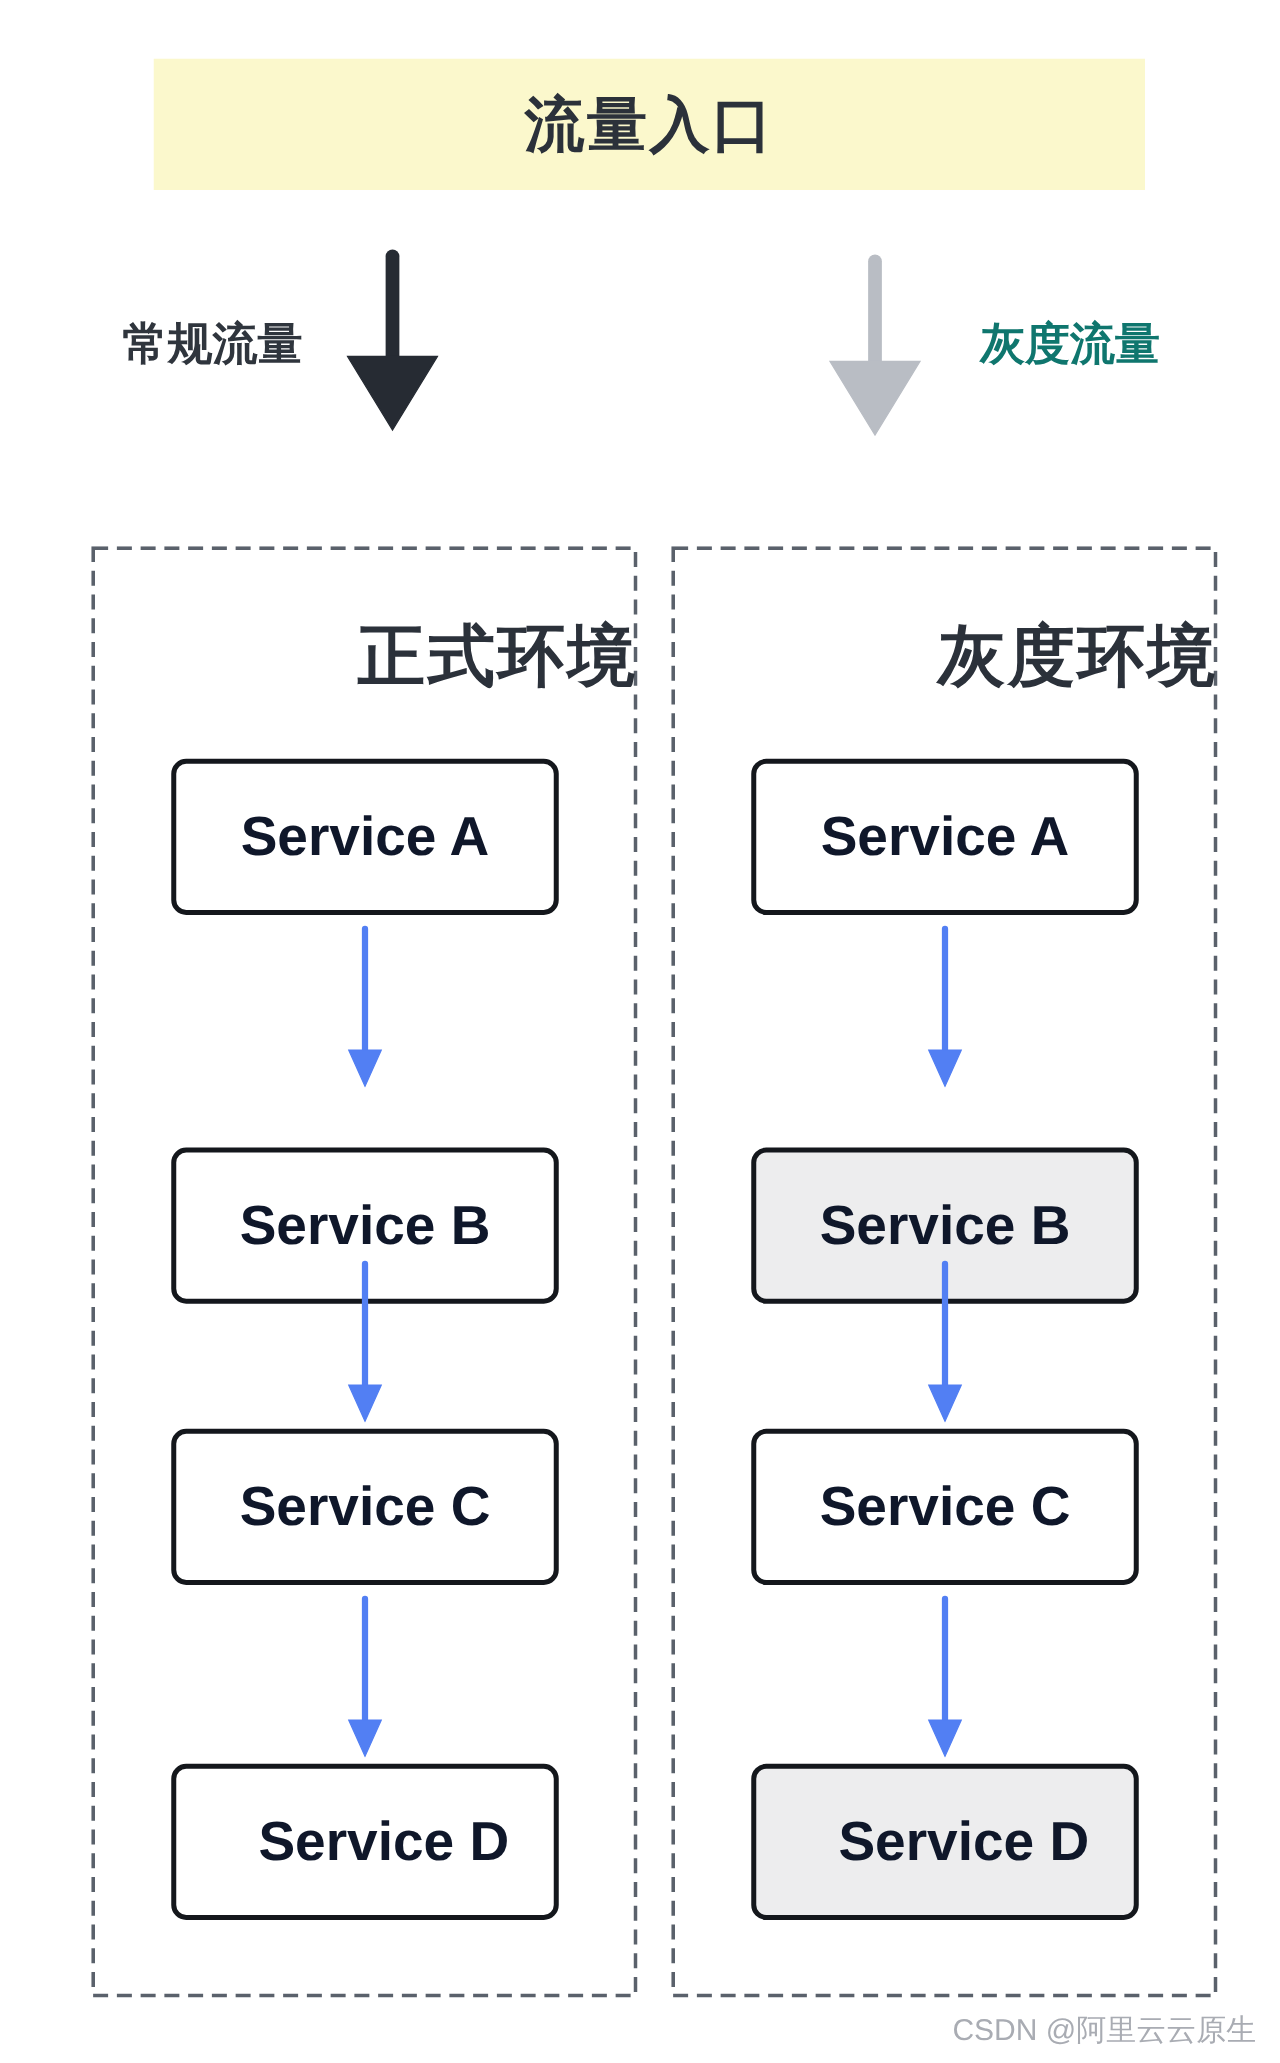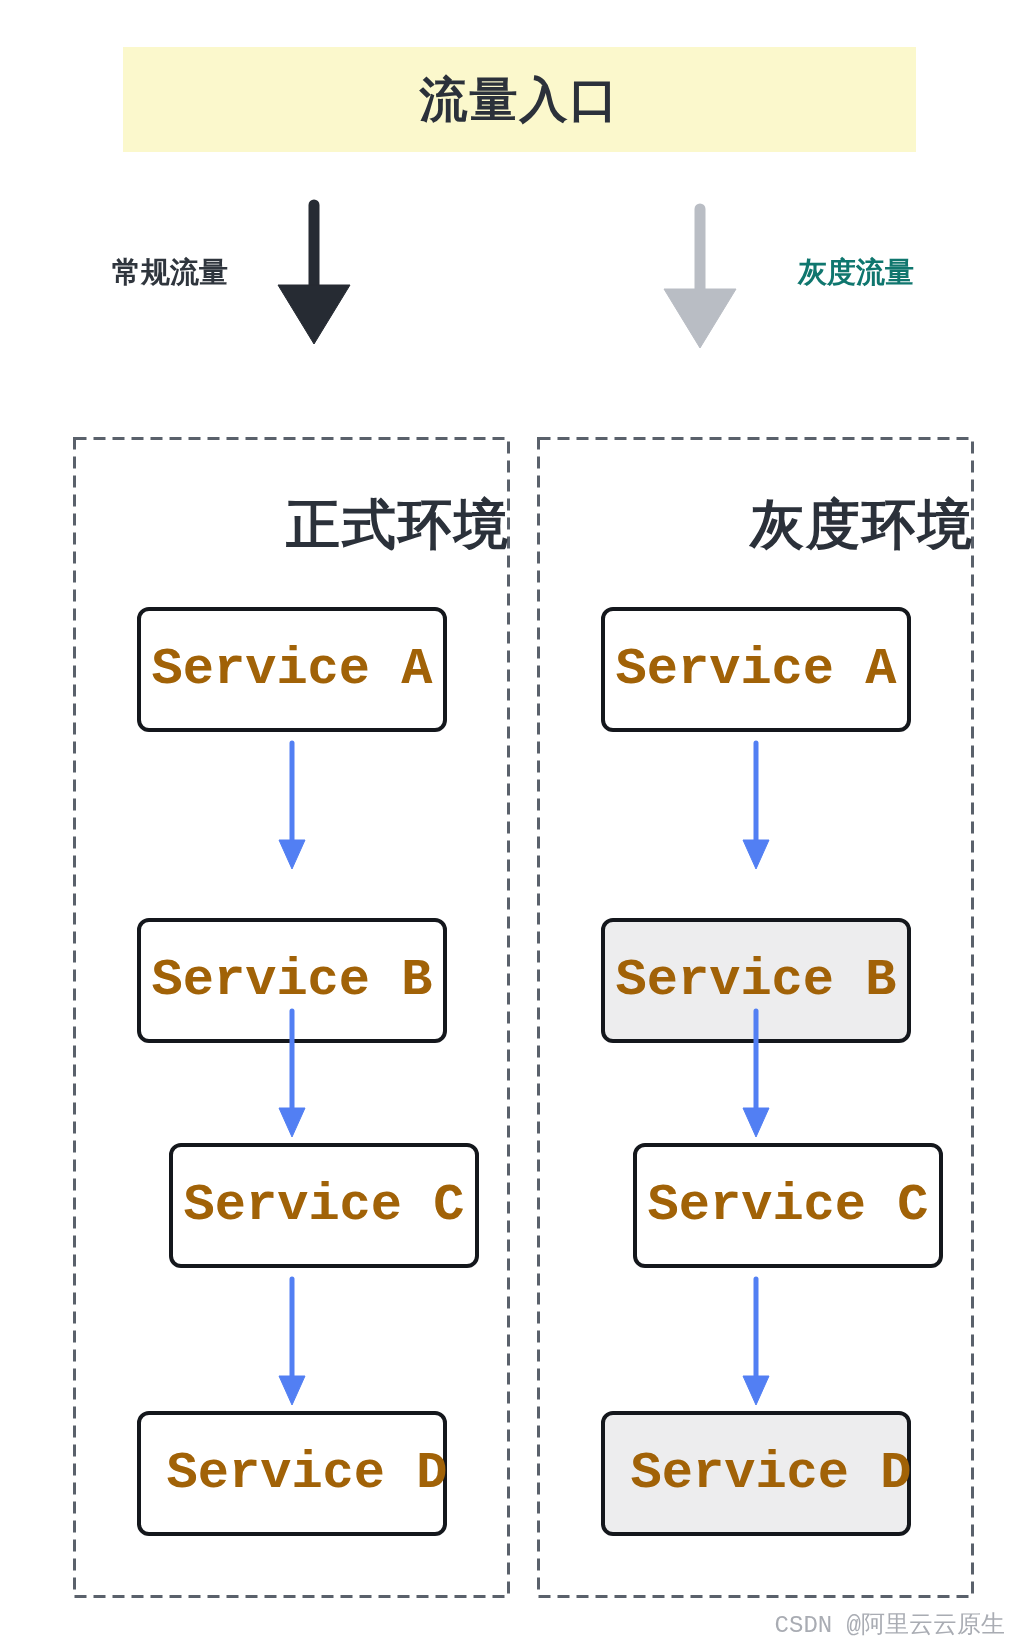--- a/index.html
+++ b/index.html
@@ -1,21 +1,21 @@
 <!DOCTYPE html>
 <html><head>
 <meta charset="utf-8">
 <style>
   html,body { margin:0; padding:0; background:#ffffff; }
   .canvas {
     position: relative;
     width: 1016px;
     height: 1650px;
     background: #ffffff;
-    font-family: Liberation Mono, monospace;
+    font-family: Liberation Sans, sans-serif;
     overflow: hidden;
   }
   
   .banner {
     position: absolute;
     left: 123px; top: 47px;
     width: 793px; height: 105px;
     background: #fbf8cc;
     display: flex; align-items: center; justify-content: center;
   }
@@ -26,21 +26,21 @@
   
   .big-arrow { position: absolute; width: 74px; height: 148px; }
   .big-arrow.normal { left: 277px; top: 198px; }
   .big-arrow.gray   { left: 663px; top: 202px; }
   .arrow-black { fill: #262b33; stroke: #262b33; }
   .arrow-gray  { fill: #b9bdc4; stroke: #b9bdc4; }
   
   .traffic-label {
     position: absolute; top: 255px; width: 180px;
     text-align: center;
-    font-size: 29px; font-weight: 700; line-height: 40px;
+    font-size: 36px; font-weight: 700; line-height: 40px;
     white-space: nowrap;
   }
   .traffic-label.normal { left: 80px;  color: #2f353d; }
   .traffic-label.gray   { left: 766px; color: #0f766e; }
   
   .env {
     position: absolute; top: 437px;
     width: 437px; height: 1161px;
   }
   .env.production { left: 73px; }
@@ -58,24 +58,24 @@
     width: 310px; height: 125px;
     box-sizing: border-box;
     background: #ffffff;
     border: 4px solid #14171c;
     border-radius: 12px;
     display: flex; align-items: center; justify-content: center;
   }
   .service-box.filled { background: #ededee; }
   .service-box.pos-0 { top: 170px; }
   .service-box.pos-1 { top: 438px; margin-top: 43px; }
-  .service-box.pos-2 { top: 706px; margin-left: 32px; }
+  .service-box.pos-2 { top: 706px; }
   .service-box.pos-3 { top: 974px; padding-left: 30px; }
   .service-label {
-    font-size: 52px; font-weight: 700; color: #a16207;
+    font-size: 44px; font-weight: 700; color: #0f172a;
     white-space: nowrap;
   }
   
   .flow-arrow { position: absolute; left: 205px; width: 28px; height: 130px; }
   .flow-arrow.gap-0 { top: 303px; }
   .flow-arrow.gap-1 { top: 571px; }
   .flow-arrow.gap-2 { top: 839px; }
   .conn-blue { stroke: #527ff3; fill: #527ff3; }
   
   .watermark {

